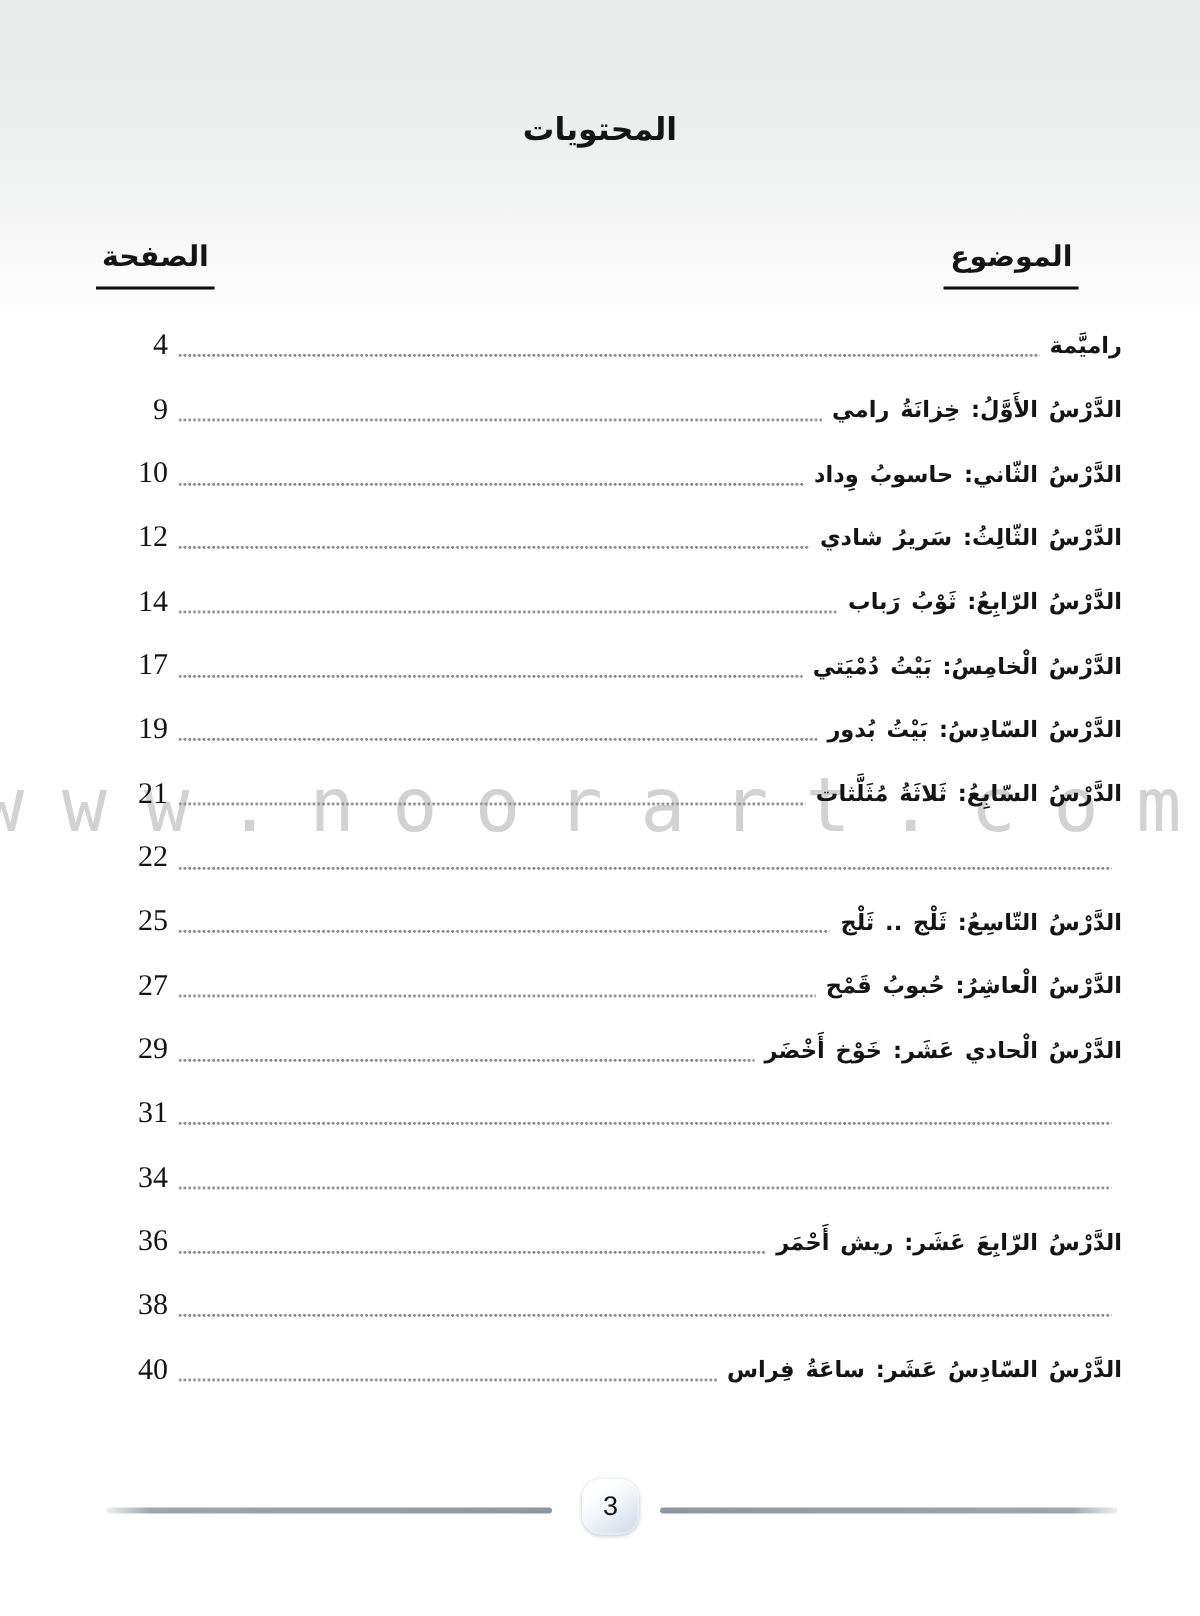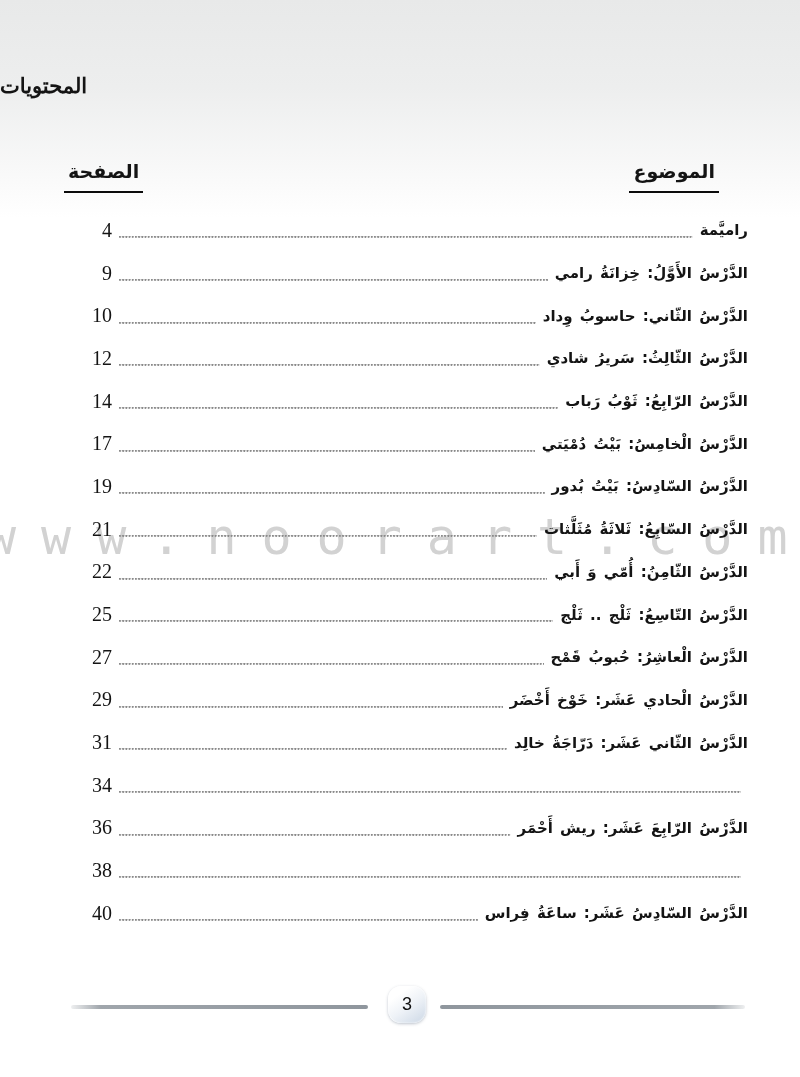--- a/index.html
+++ b/index.html
@@ -31,25 +31,25 @@
     color: #d2d2d2;
     white-space: nowrap;
     z-index: 0;
     user-select: none;
   }
   .title {
     position: absolute;
     top: 72px;
     left: 0; right: 0;
     margin: 0;
+    text-align: center;
     font-size: 21px;
     line-height: 28px;
     font-weight: bold;
     z-index: 1;
-    font-family: Liberation Serif, serif;
   }
   .header-row {
     position: absolute;
     top: 158px;
     left: 64px;
     right: 52px;
     direction: rtl;
     display: flex;
     justify-content: space-between;
     align-items: flex-start;
@@ -199,21 +199,20 @@
       <span class="entry-page">19</span>
     </div>
 
     <div class="entry">
       <span class="entry-title">الدَّرْسُ السّابِعُ: ثَلاثَةُ مُثَلَّثات</span>
       <span class="leader"></span>
       <span class="entry-page">21</span>
     </div>
 
     <div class="entry">
-      <span class="entry-title">الدَّرْسُ الثّامِنُ: أُمّي وَ أَبي</span>
       <span class="leader"></span>
       <span class="entry-page">22</span>
     </div>
 
     <div class="entry">
       <span class="entry-title">الدَّرْسُ التّاسِعُ: ثَلْج .. ثَلْج</span>
       <span class="leader"></span>
       <span class="entry-page">25</span>
     </div>
 
@@ -223,21 +222,20 @@
       <span class="entry-page">27</span>
     </div>
 
     <div class="entry">
       <span class="entry-title">الدَّرْسُ الْحادي عَشَر: خَوْخ أَخْضَر</span>
       <span class="leader"></span>
       <span class="entry-page">29</span>
     </div>
 
     <div class="entry">
-      <span class="entry-title">الدَّرْسُ الثّاني عَشَر: دَرّاجَةُ خالِد</span>
       <span class="leader"></span>
       <span class="entry-page">31</span>
     </div>
 
     <div class="entry">
       <span class="leader"></span>
       <span class="entry-page">34</span>
     </div>
 
     <div class="entry">

